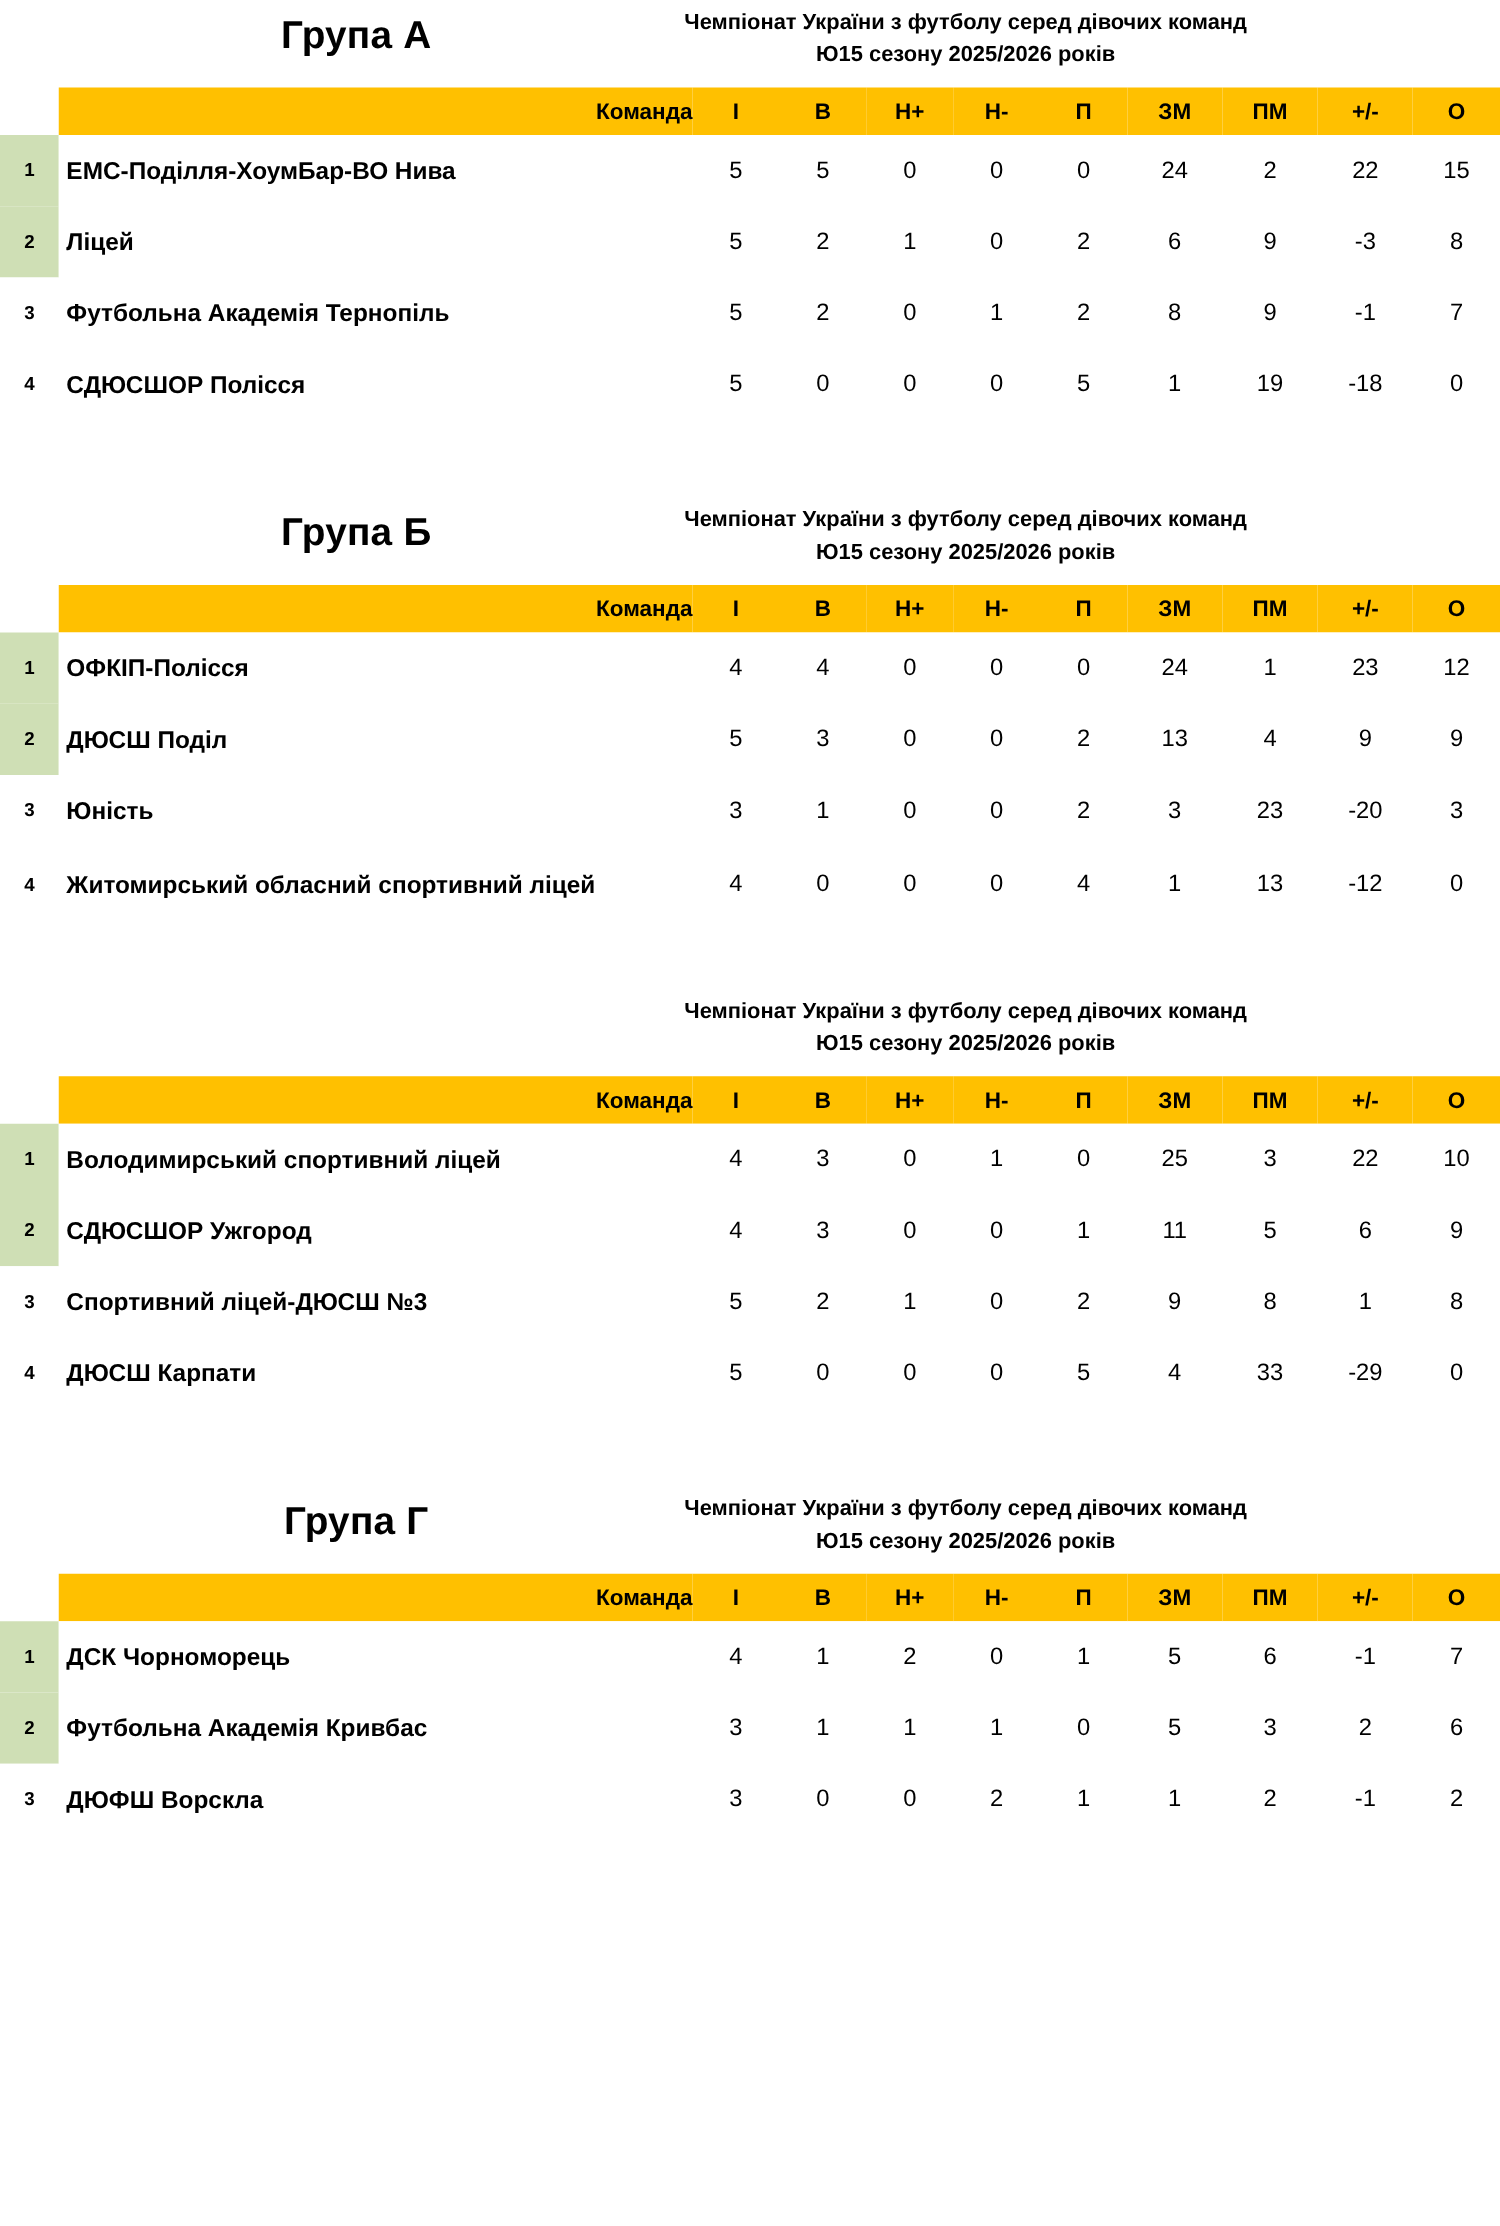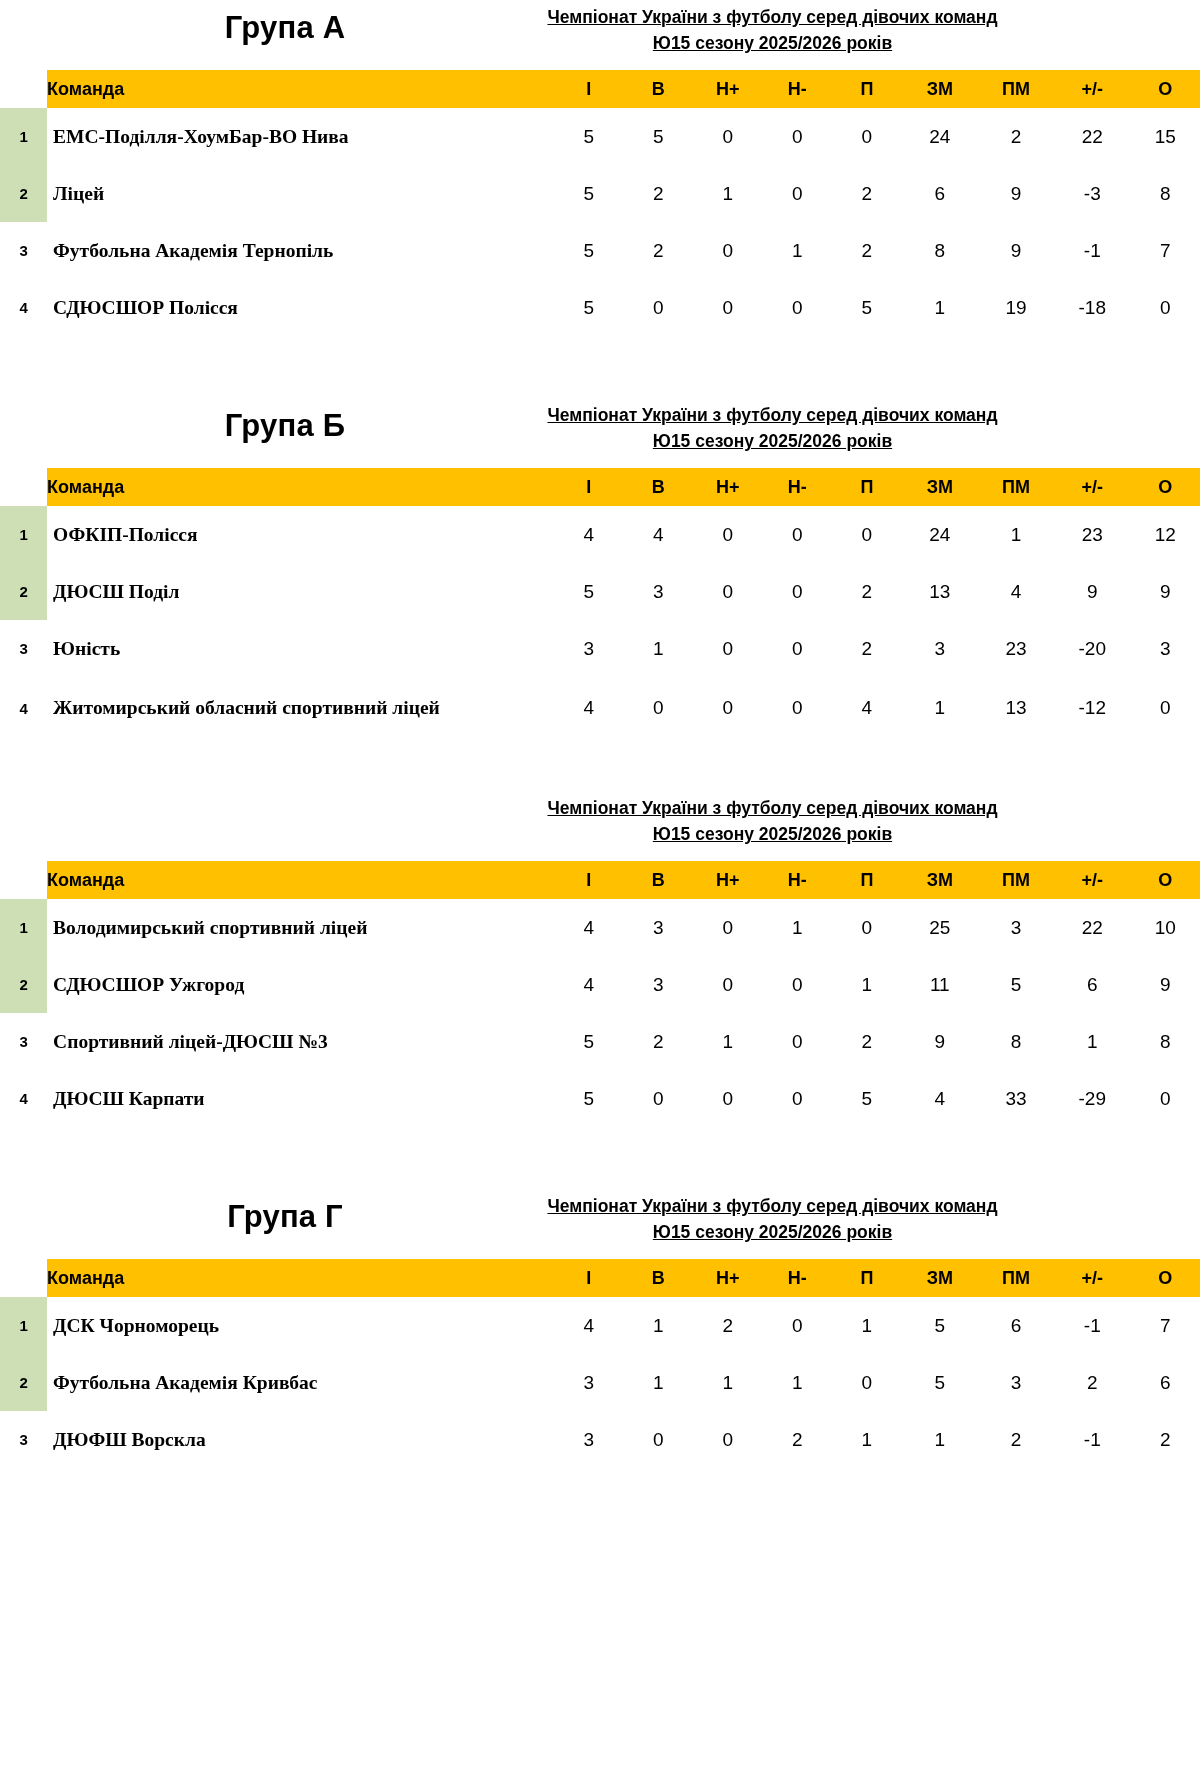--- a/index.html
+++ b/index.html
@@ -50,21 +50,20 @@
 
   .comp-title {
     position: absolute;
     left: 500px;
     top: 4px;
     width: 545px;
     text-align: center;
     font-size: 17.5px;
     font-weight: bold;
     line-height: 26px;
-    text-decoration: underline;
   }
   .comp-title .line2 { display: block; }
 
   
   table.standings {
     border-collapse: collapse;
     width: 1200px;
     table-layout: fixed;
   }
 
@@ -76,21 +75,21 @@
   thead th {
     background: #FFC000;
     height: 38px;
     font-size: 18px;
     font-weight: bold;
     padding: 0;
     vertical-align: middle;
     color: #000;
   }
   thead th.rank-head { background: #ffffff; }
-  thead th.team-head { text-align: left; }
+  thead th.team-head { text-align: right; }
   thead th.stat-head { text-align: center; }
 
   tbody td {
     padding: 0;
     font-size: 19px;
     vertical-align: middle;
     background: #ffffff;
   }
 
   tbody tr { height: 57px; }
@@ -103,21 +102,20 @@
     color: #000;
   }
   td.rank.promo { background: #cfdfb5; }
 
   td.team {
     padding-left: 6px;
     font-size: 19.5px;
     font-weight: bold;
     line-height: 24px;
     text-align: left;
-    font-family: Liberation Serif, serif;
   }
 
   td.stat {
     text-align: center;
     font-size: 19px;
     font-weight: normal;
   }
 
   .spacer-a { height: 62px; }
   .spacer-b { height: 52px; }

